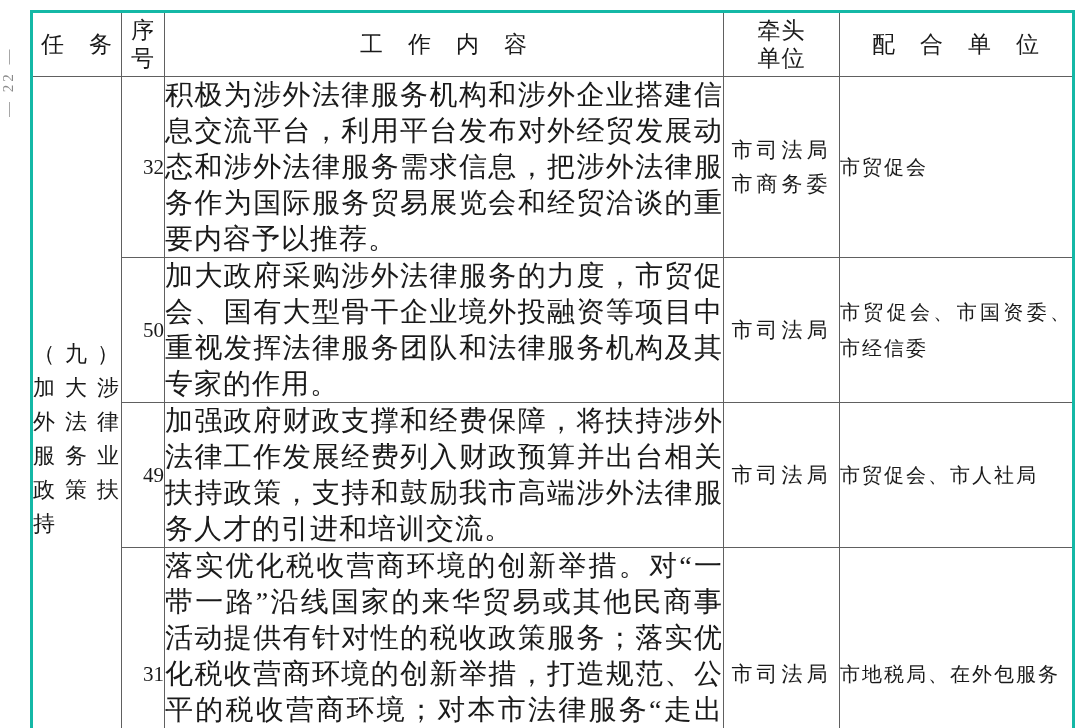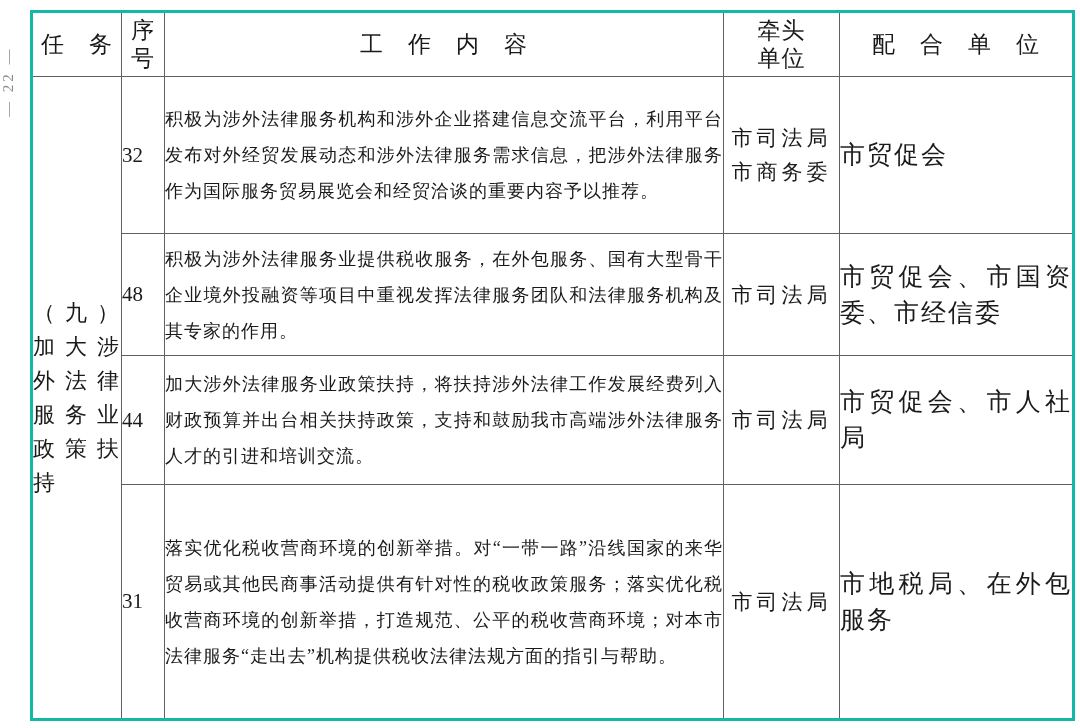--- a/index.html
+++ b/index.html
@@ -71,43 +71,43 @@
   td.task-cell {
     font-size: 22px;
     line-height: 34px;
     text-align: justify;
     letter-spacing: 2px;
     padding: 0 8px;
     vertical-align: middle;
   }
   td.no-cell {
     font-size: 21px;
-    text-align: left;
+    text-align: right;
     font-family: "Liberation Serif", "DejaVu Serif", serif;
   }
   td.content-cell {
-    font-size: 18px;
+    font-size: 28px;
     line-height: 36px;
     text-align: justify;
     letter-spacing: 1px;
     padding: 8px 14px;
     vertical-align: middle;
     margin-left: 16px;
   }
   td.lead-cell {
     font-size: 21px;
     line-height: 34px;
     text-align: center;
     letter-spacing: 4px;
     white-space: pre-line;
     padding: 0 4px;
     vertical-align: middle;
   }
   td.support-cell {
-    font-size: 25px;
+    font-size: 20px;
     line-height: 36px;
     text-align: justify;
     letter-spacing: 2px;
     padding: 6px 14px;
     vertical-align: middle;
   }
 </style>
 </head>
 <body>
 
@@ -135,29 +135,29 @@
   <tr class="row-32">
     <td class="task-cell" rowspan="4">（九）加大涉外法律服务业政策扶持</td>
     <td class="no-cell">32</td>
     <td class="content-cell">积极为涉外法律服务机构和涉外企业搭建信息交流平台，利用平台发布对外经贸发展动态和涉外法律服务需求信息，把涉外法律服务作为国际服务贸易展览会和经贸洽谈的重要内容予以推荐。</td>
     <td class="lead-cell">市司法局
 市商务委</td>
     <td class="support-cell">市贸促会</td>
   </tr>
 
   <tr class="row-33">
-    <td class="no-cell">48</td>
-    <td class="content-cell">积极为涉外法律服务业提供税收服务，在外包服务、国有大型骨干企业境外投融资等项目中重视发挥法律服务团队和法律服务机构及其专家的作用。</td>
+    <td class="no-cell">50</td>
+    <td class="content-cell">加大政府采购涉外法律服务的力度，市贸促会、国有大型骨干企业境外投融资等项目中重视发挥法律服务团队和法律服务机构及其专家的作用。</td>
     <td class="lead-cell">市司法局</td>
     <td class="support-cell">市贸促会、市国资委、市经信委</td>
   </tr>
 
   <tr class="row-34">
-    <td class="no-cell">44</td>
-    <td class="content-cell">加大涉外法律服务业政策扶持，将扶持涉外法律工作发展经费列入财政预算并出台相关扶持政策，支持和鼓励我市高端涉外法律服务人才的引进和培训交流。</td>
+    <td class="no-cell">49</td>
+    <td class="content-cell">加强政府财政支撑和经费保障，将扶持涉外法律工作发展经费列入财政预算并出台相关扶持政策，支持和鼓励我市高端涉外法律服务人才的引进和培训交流。</td>
     <td class="lead-cell">市司法局</td>
     <td class="support-cell">市贸促会、市人社局</td>
   </tr>
 
   <tr class="row-35">
     <td class="no-cell">31</td>
     <td class="content-cell">落实优化税收营商环境的创新举措。对“一带一路”沿线国家的来华贸易或其他民商事活动提供有针对性的税收政策服务；落实优化税收营商环境的创新举措，打造规范、公平的税收营商环境；对本市法律服务“走出去”机构提供税收法律法规方面的指引与帮助。</td>
     <td class="lead-cell">市司法局</td>
     <td class="support-cell">市地税局、在外包服务</td>
   </tr>

